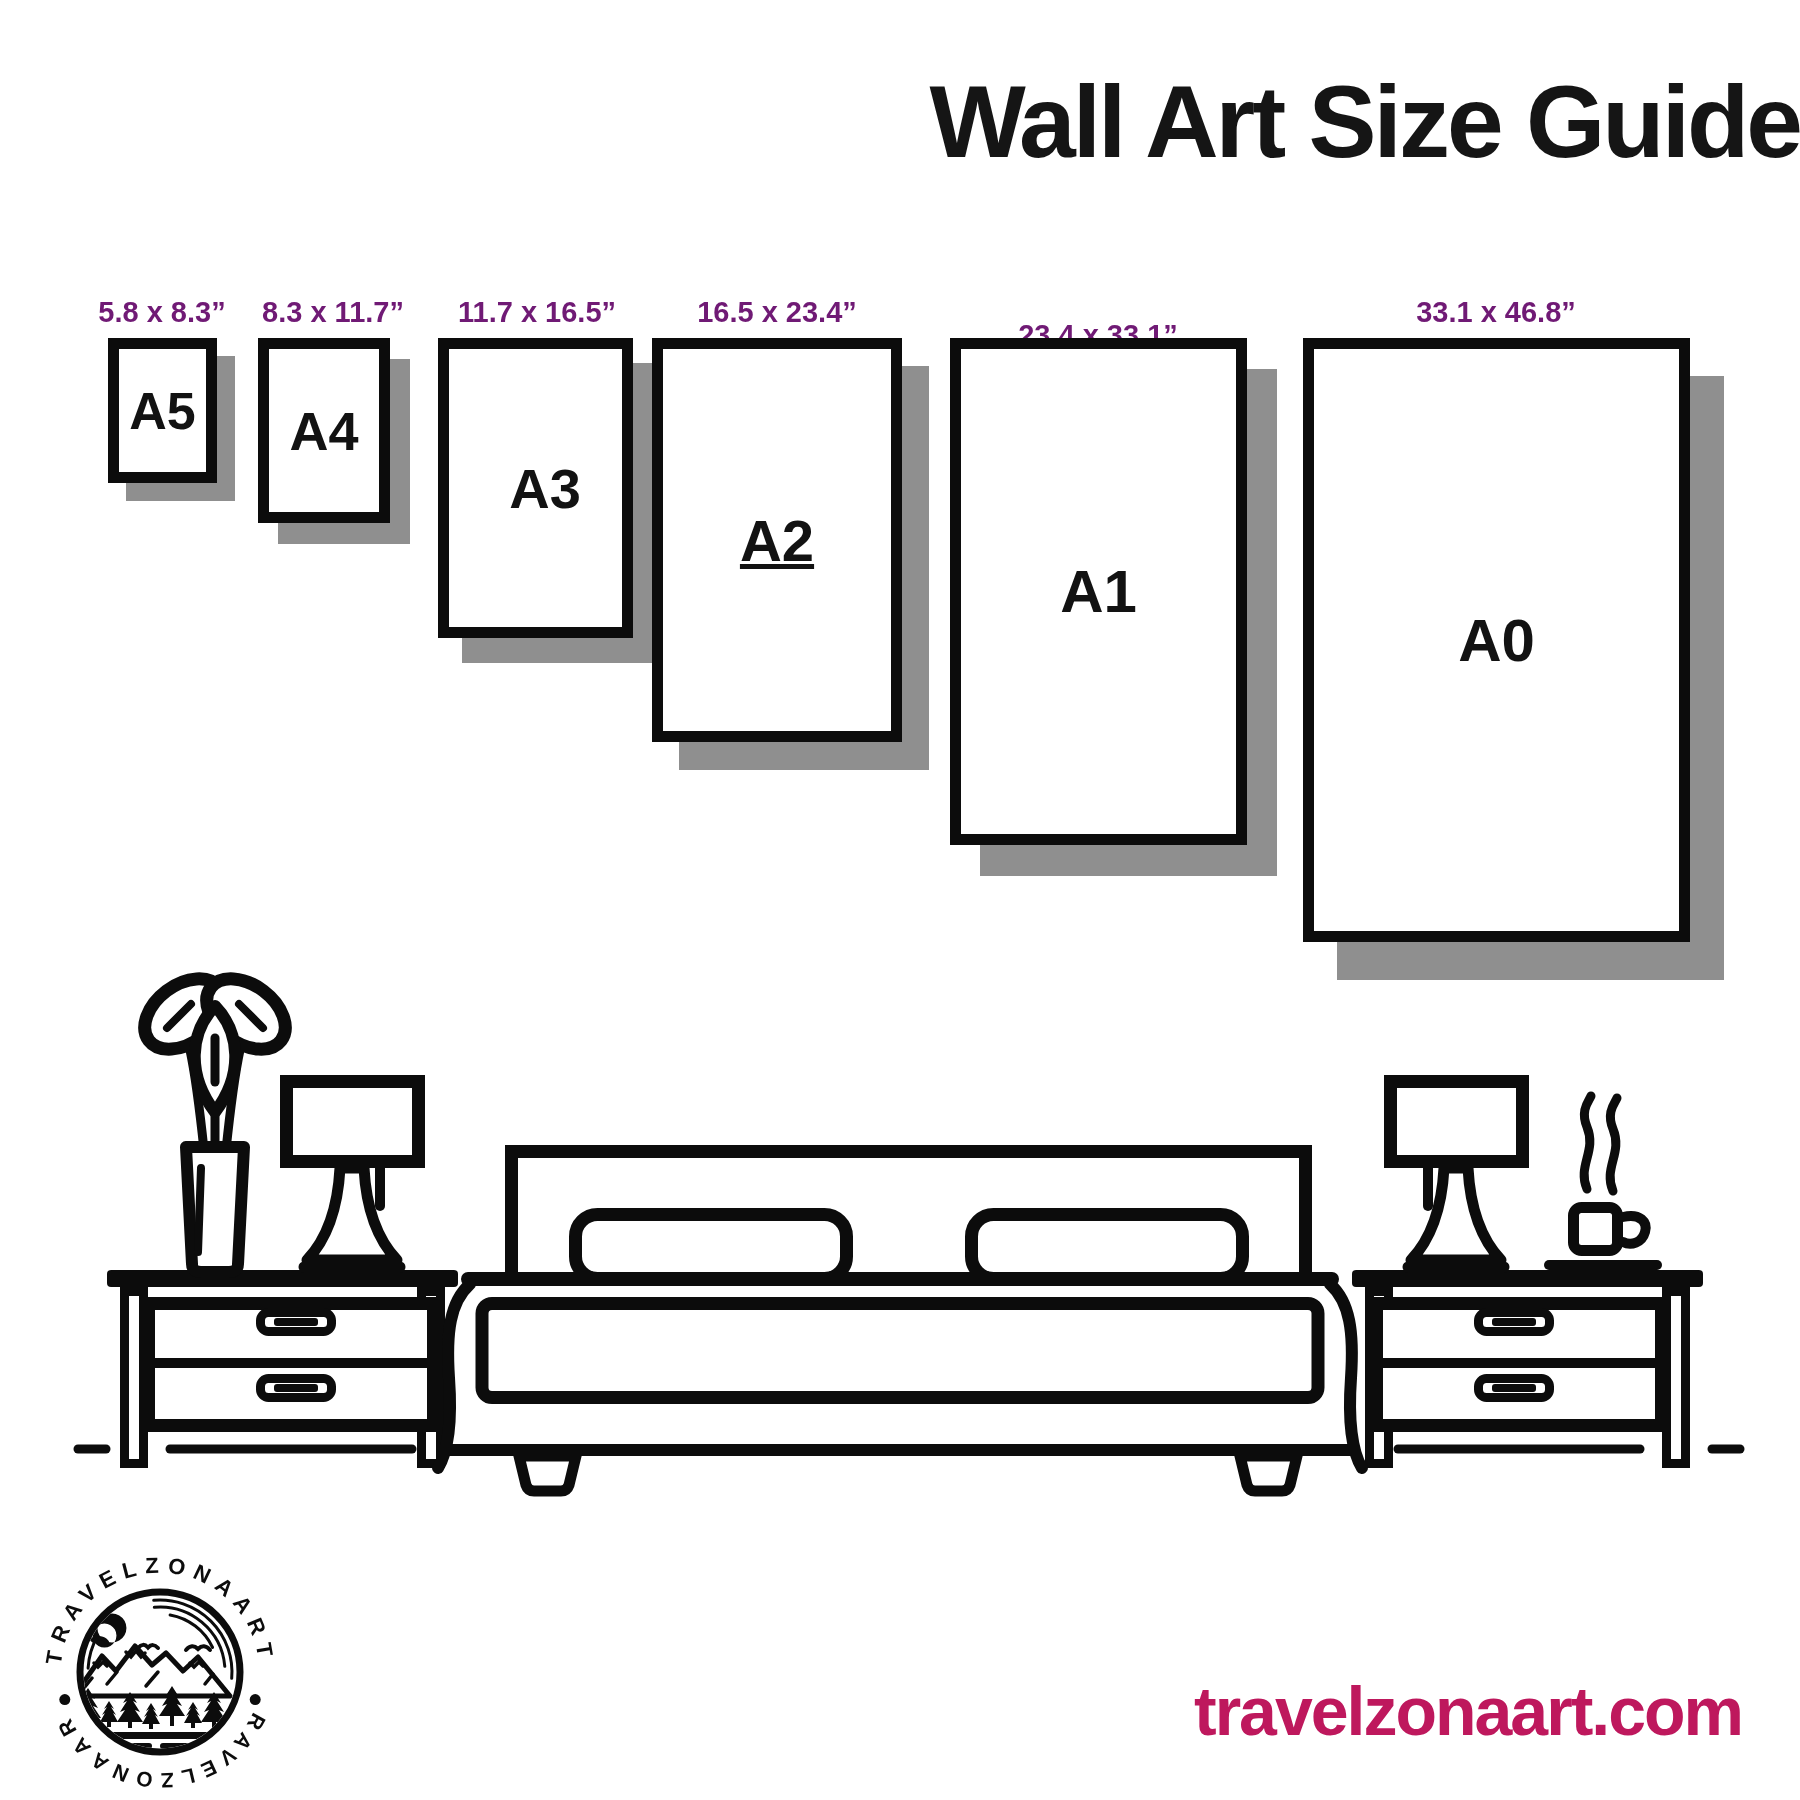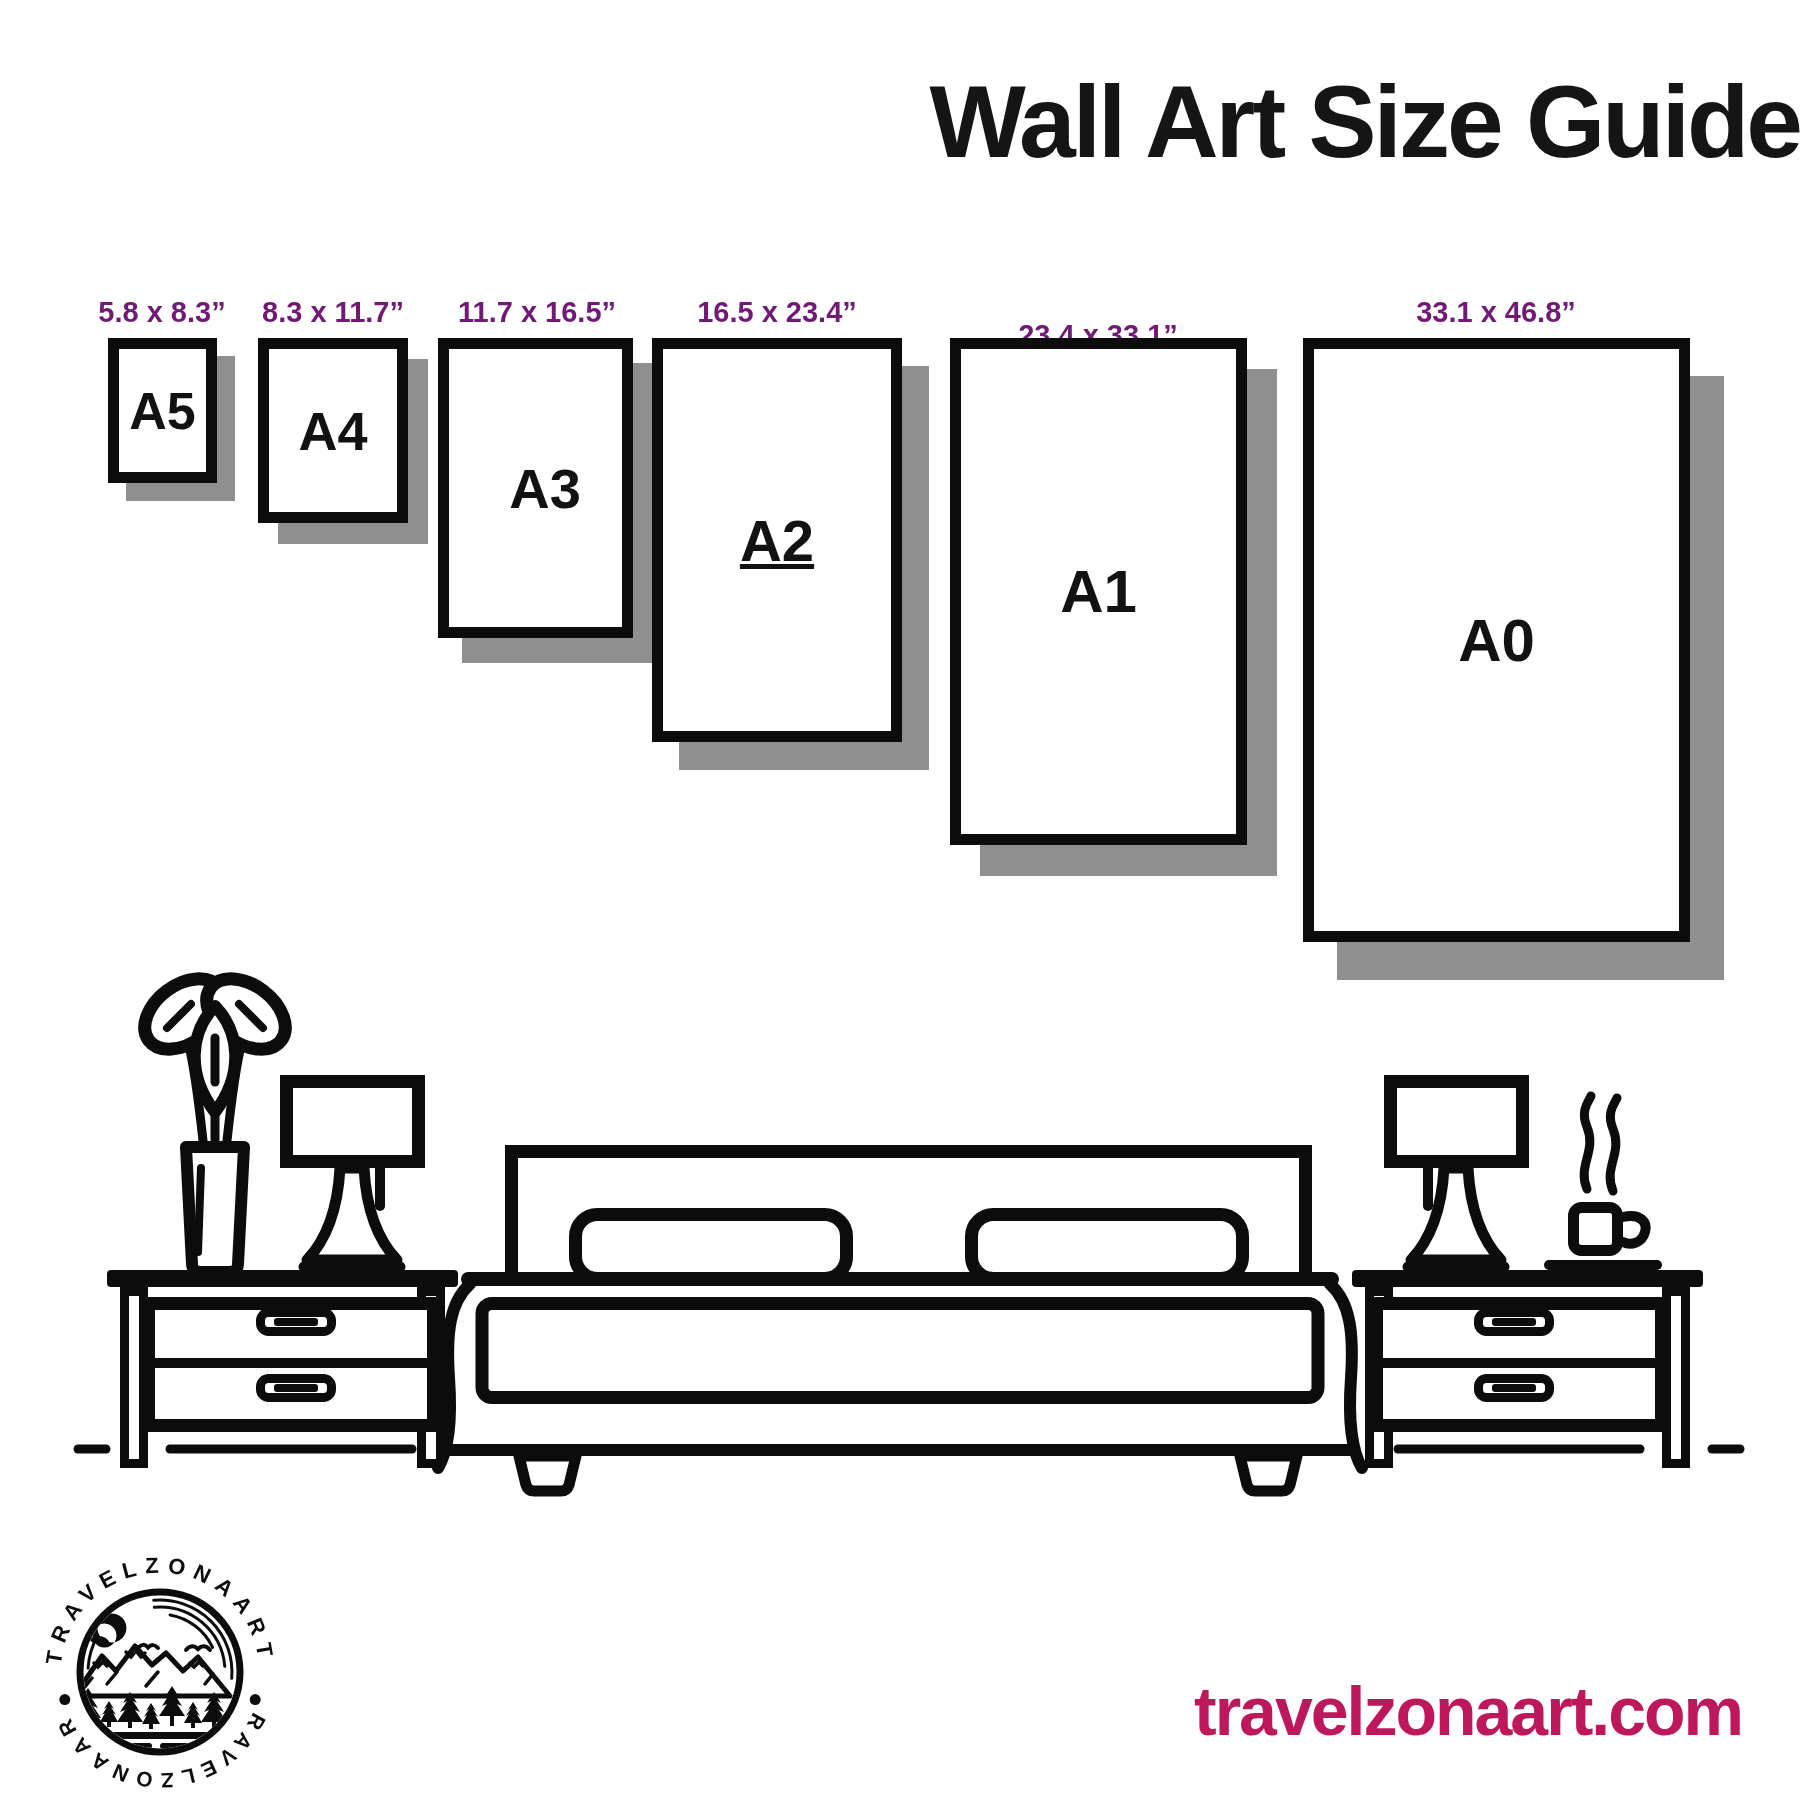--- a/index.html
+++ b/index.html
@@ -17,21 +17,21 @@
     position:absolute;top:296px;width:320px;text-align:center;
     font-size:29px;font-weight:700;color:#701a75;letter-spacing:0px;
   }
   .frame{
     position:absolute;top:338px;background:#ffffff;border:11px solid #0c0c0c;
     box-sizing:border-box;display:flex;align-items:center;justify-content:center;
   }
   .frame .letter{font-weight:700;color:#121212;}
   
   .lbl-a5{left:2px;}   .frm-a5{left:108px;width:109px;height:145px;box-shadow:18px 18px 0 0 #8f8f8f;}
-  .lbl-a4{left:173px;} .frm-a4{left:258px;width:150px;height:185px;box-shadow:20px 21px 0 0 #8f8f8f;}
+  .lbl-a4{left:173px;} .frm-a4{left:258px;width:132px;height:185px;box-shadow:20px 21px 0 0 #8f8f8f;}
   .lbl-a3{left:377px;} .frm-a3{left:438px;width:195px;height:300px;box-shadow:24px 25px 0 0 #8f8f8f;padding-left:19px;}
   .lbl-a2{left:617px;} .frm-a2{left:652px;width:250px;height:404px;box-shadow:27px 28px 0 0 #8f8f8f;}
   .lbl-a1{left:938px;margin-top:23px;} .frm-a1{left:950px;width:297px;height:507px;box-shadow:30px 31px 0 0 #8f8f8f;}
   .lbl-a0{left:1336px;}.frm-a0{left:1303px;width:387px;height:604px;box-shadow:34px 38px 0 0 #8f8f8f;}
   .frm-a5 .letter{font-size:52px;}
   .frm-a4 .letter{font-size:54px;}
   .frm-a3 .letter{font-size:56px;}
   .frm-a2 .letter{font-size:58px;text-decoration:underline;}
   .frm-a1 .letter{font-size:60px;}
   .frm-a0 .letter{font-size:60px;}

